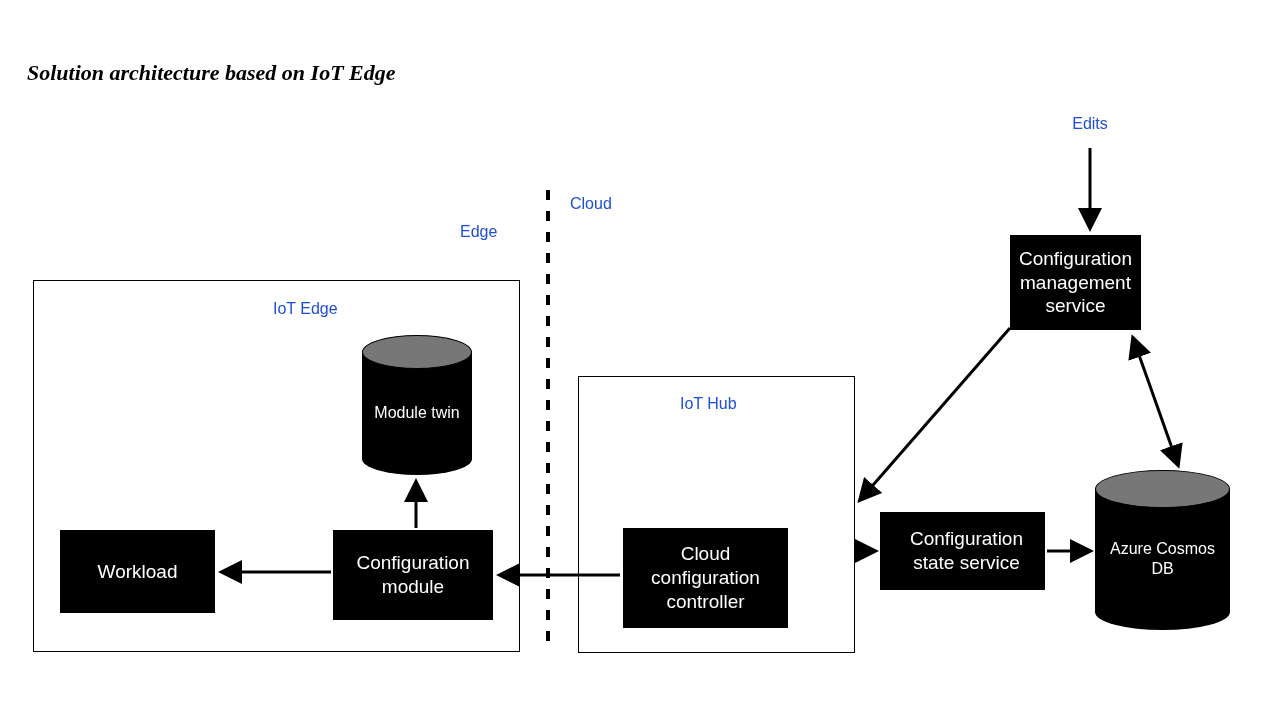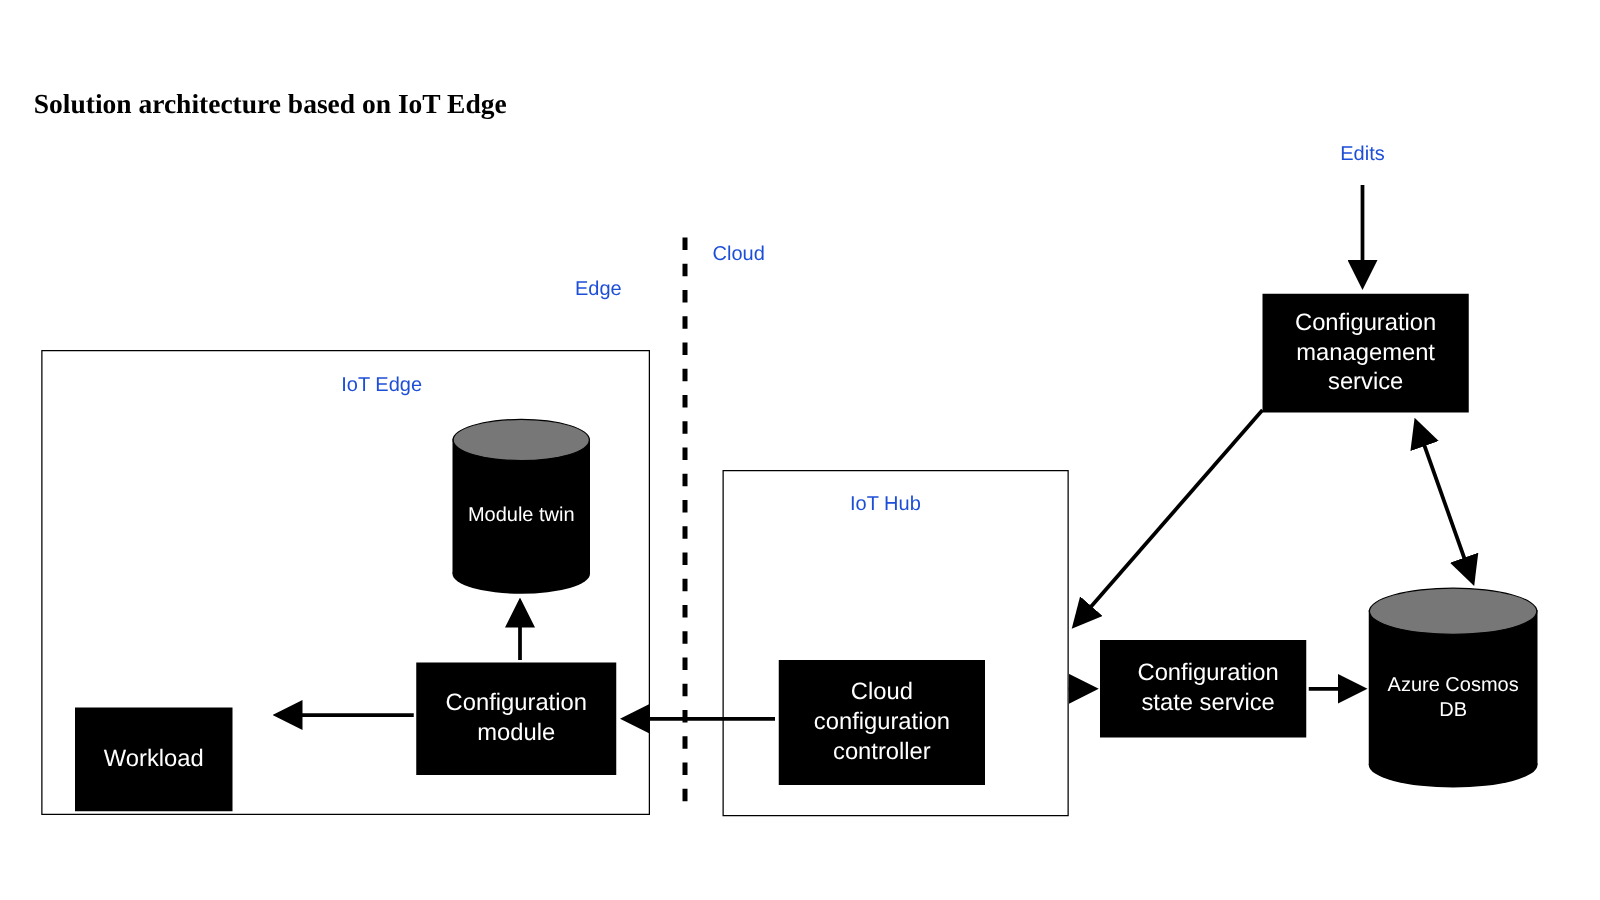--- a/index.html
+++ b/index.html
@@ -87,34 +87,34 @@
     width: 1280px;
     height: 720px;
     pointer-events: none;
   }
 </style>
 </head>
 <body>
 
 <div class="canvas">
 
-  <div class="title" style="left:27px; top:70px;">Solution architecture based on IoT Edge</div>
+  <div class="title" style="left:27px; top:60px;font-style:italic;">Solution architecture based on IoT Edge</div>
 
   <div class="label" style="left:460px; top:195px;margin-top:28px;">Edge</div>
   <div class="label" style="left:570px; top:195px;">Cloud</div>
 
   <div class="label" style="left:1060px; top:115px; width:60px; text-align:center;">Edits</div>
 
   <div class="container-box" style="left:33px; top:280px; width:485px; height:370px;"></div>
   <div class="label" style="left:228px; top:300px;margin-left:45px;">IoT Edge</div>
 
   <div class="container-box" style="left:578px; top:376px; width:275px; height:275px;"></div>
   <div class="label" style="left:680px; top:395px;">IoT Hub</div>
 
-  <div class="blk" style="left:60px; top:530px; width:126px; height:83px;margin-top:36px;">
+  <div class="blk" style="left:60px; top:530px; width:155px; height:83px;">
     <span>Workload</span>
   </div>
 
   <div class="blk" style="left:333px; top:530px; width:160px; height:90px;">
     <span>Configuration module</span>
   </div>
 
   <div class="cyl" style="left:362px; top:335px; width:110px; height:140px;">
     <div class="body" style="top:16px; bottom:16px;"></div>
     <div class="bottom" style="bottom:0; height:32px;"></div>
@@ -125,21 +125,21 @@
   </div>
 
   <div class="blk" style="left:623px; top:528px; width:165px; height:100px;">
     <span>Cloud configuration controller</span>
   </div>
 
   <div class="blk" style="left:880px; top:512px; width:165px; height:78px;padding-left:12px;">
     <span>Configuration state service</span>
   </div>
 
-  <div class="blk" style="left:1010px; top:235px; width:165px; height:95px;">
+  <div class="blk" style="left:1010px; top:235px; width:131px; height:95px;">
     <span>Configuration management service</span>
   </div>
 
   <div class="cyl" style="left:1095px; top:470px; width:135px; height:160px;">
     <div class="body" style="top:18px; bottom:18px;"></div>
     <div class="bottom" style="bottom:0; height:36px;"></div>
     <div class="top" style="top:0; height:36px;"></div>
     <div class="txt" style="top:40px; bottom:22px;">
       <span>Azure Cosmos DB</span>
     </div>

